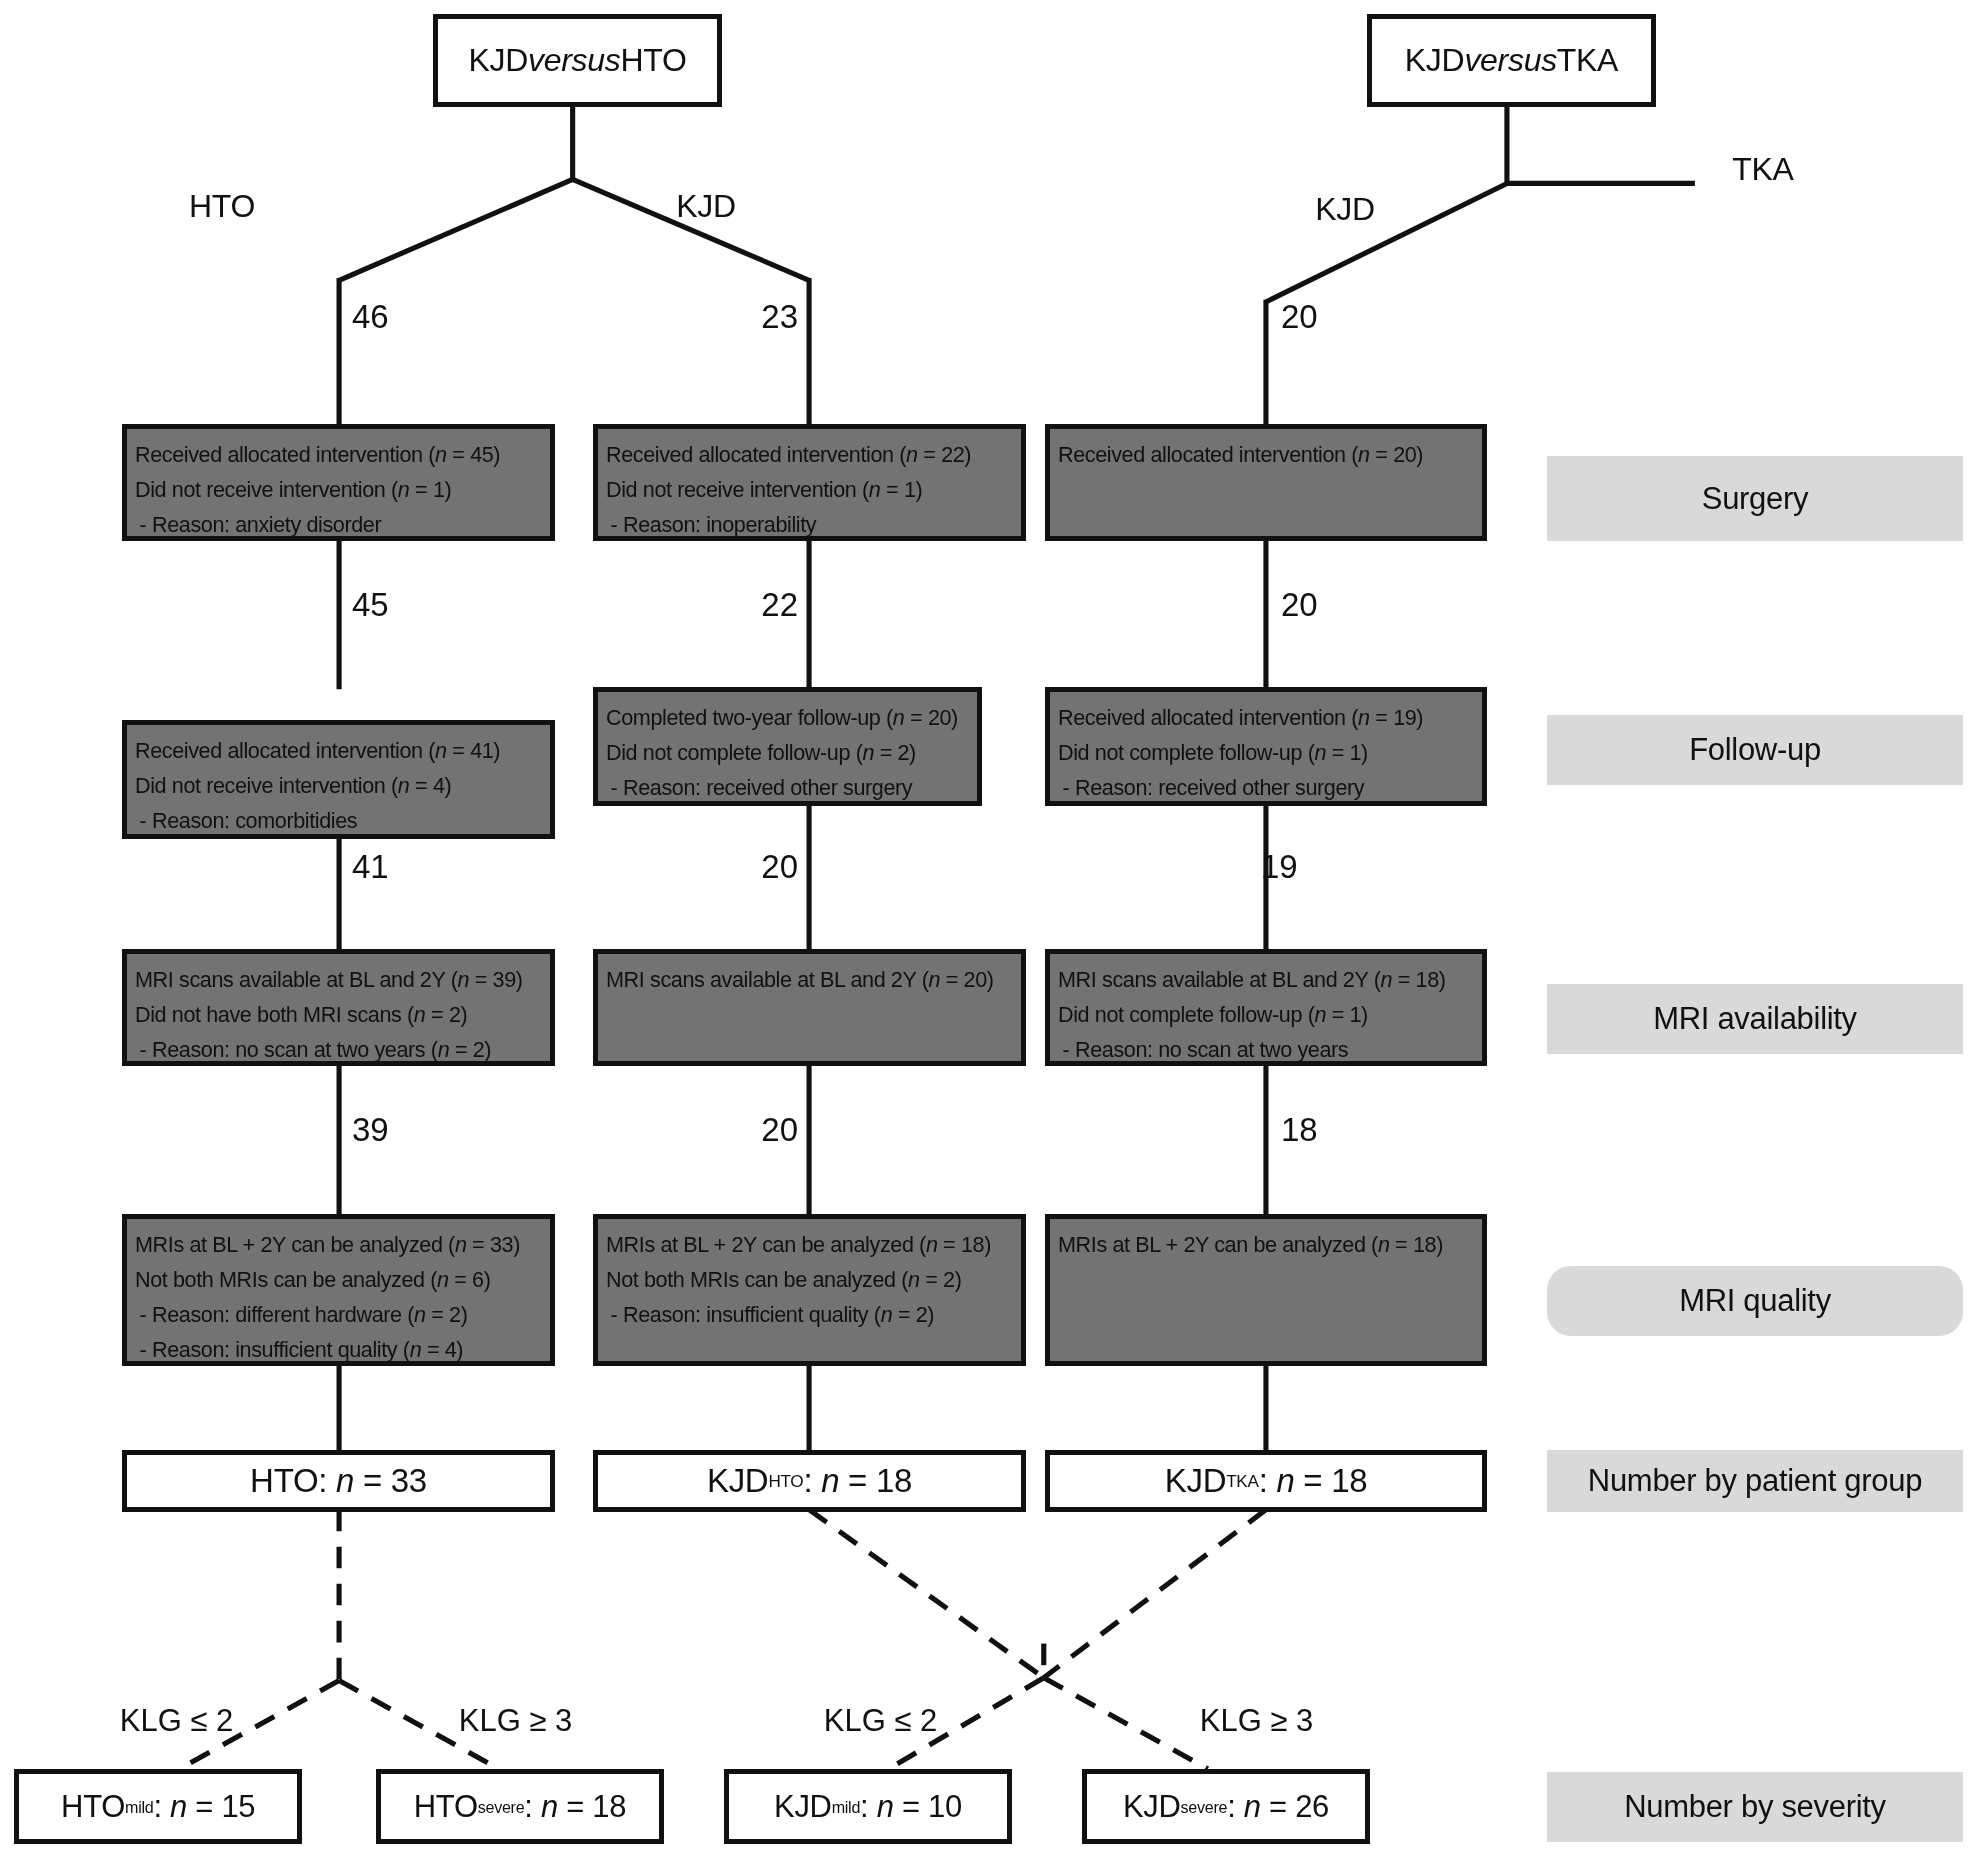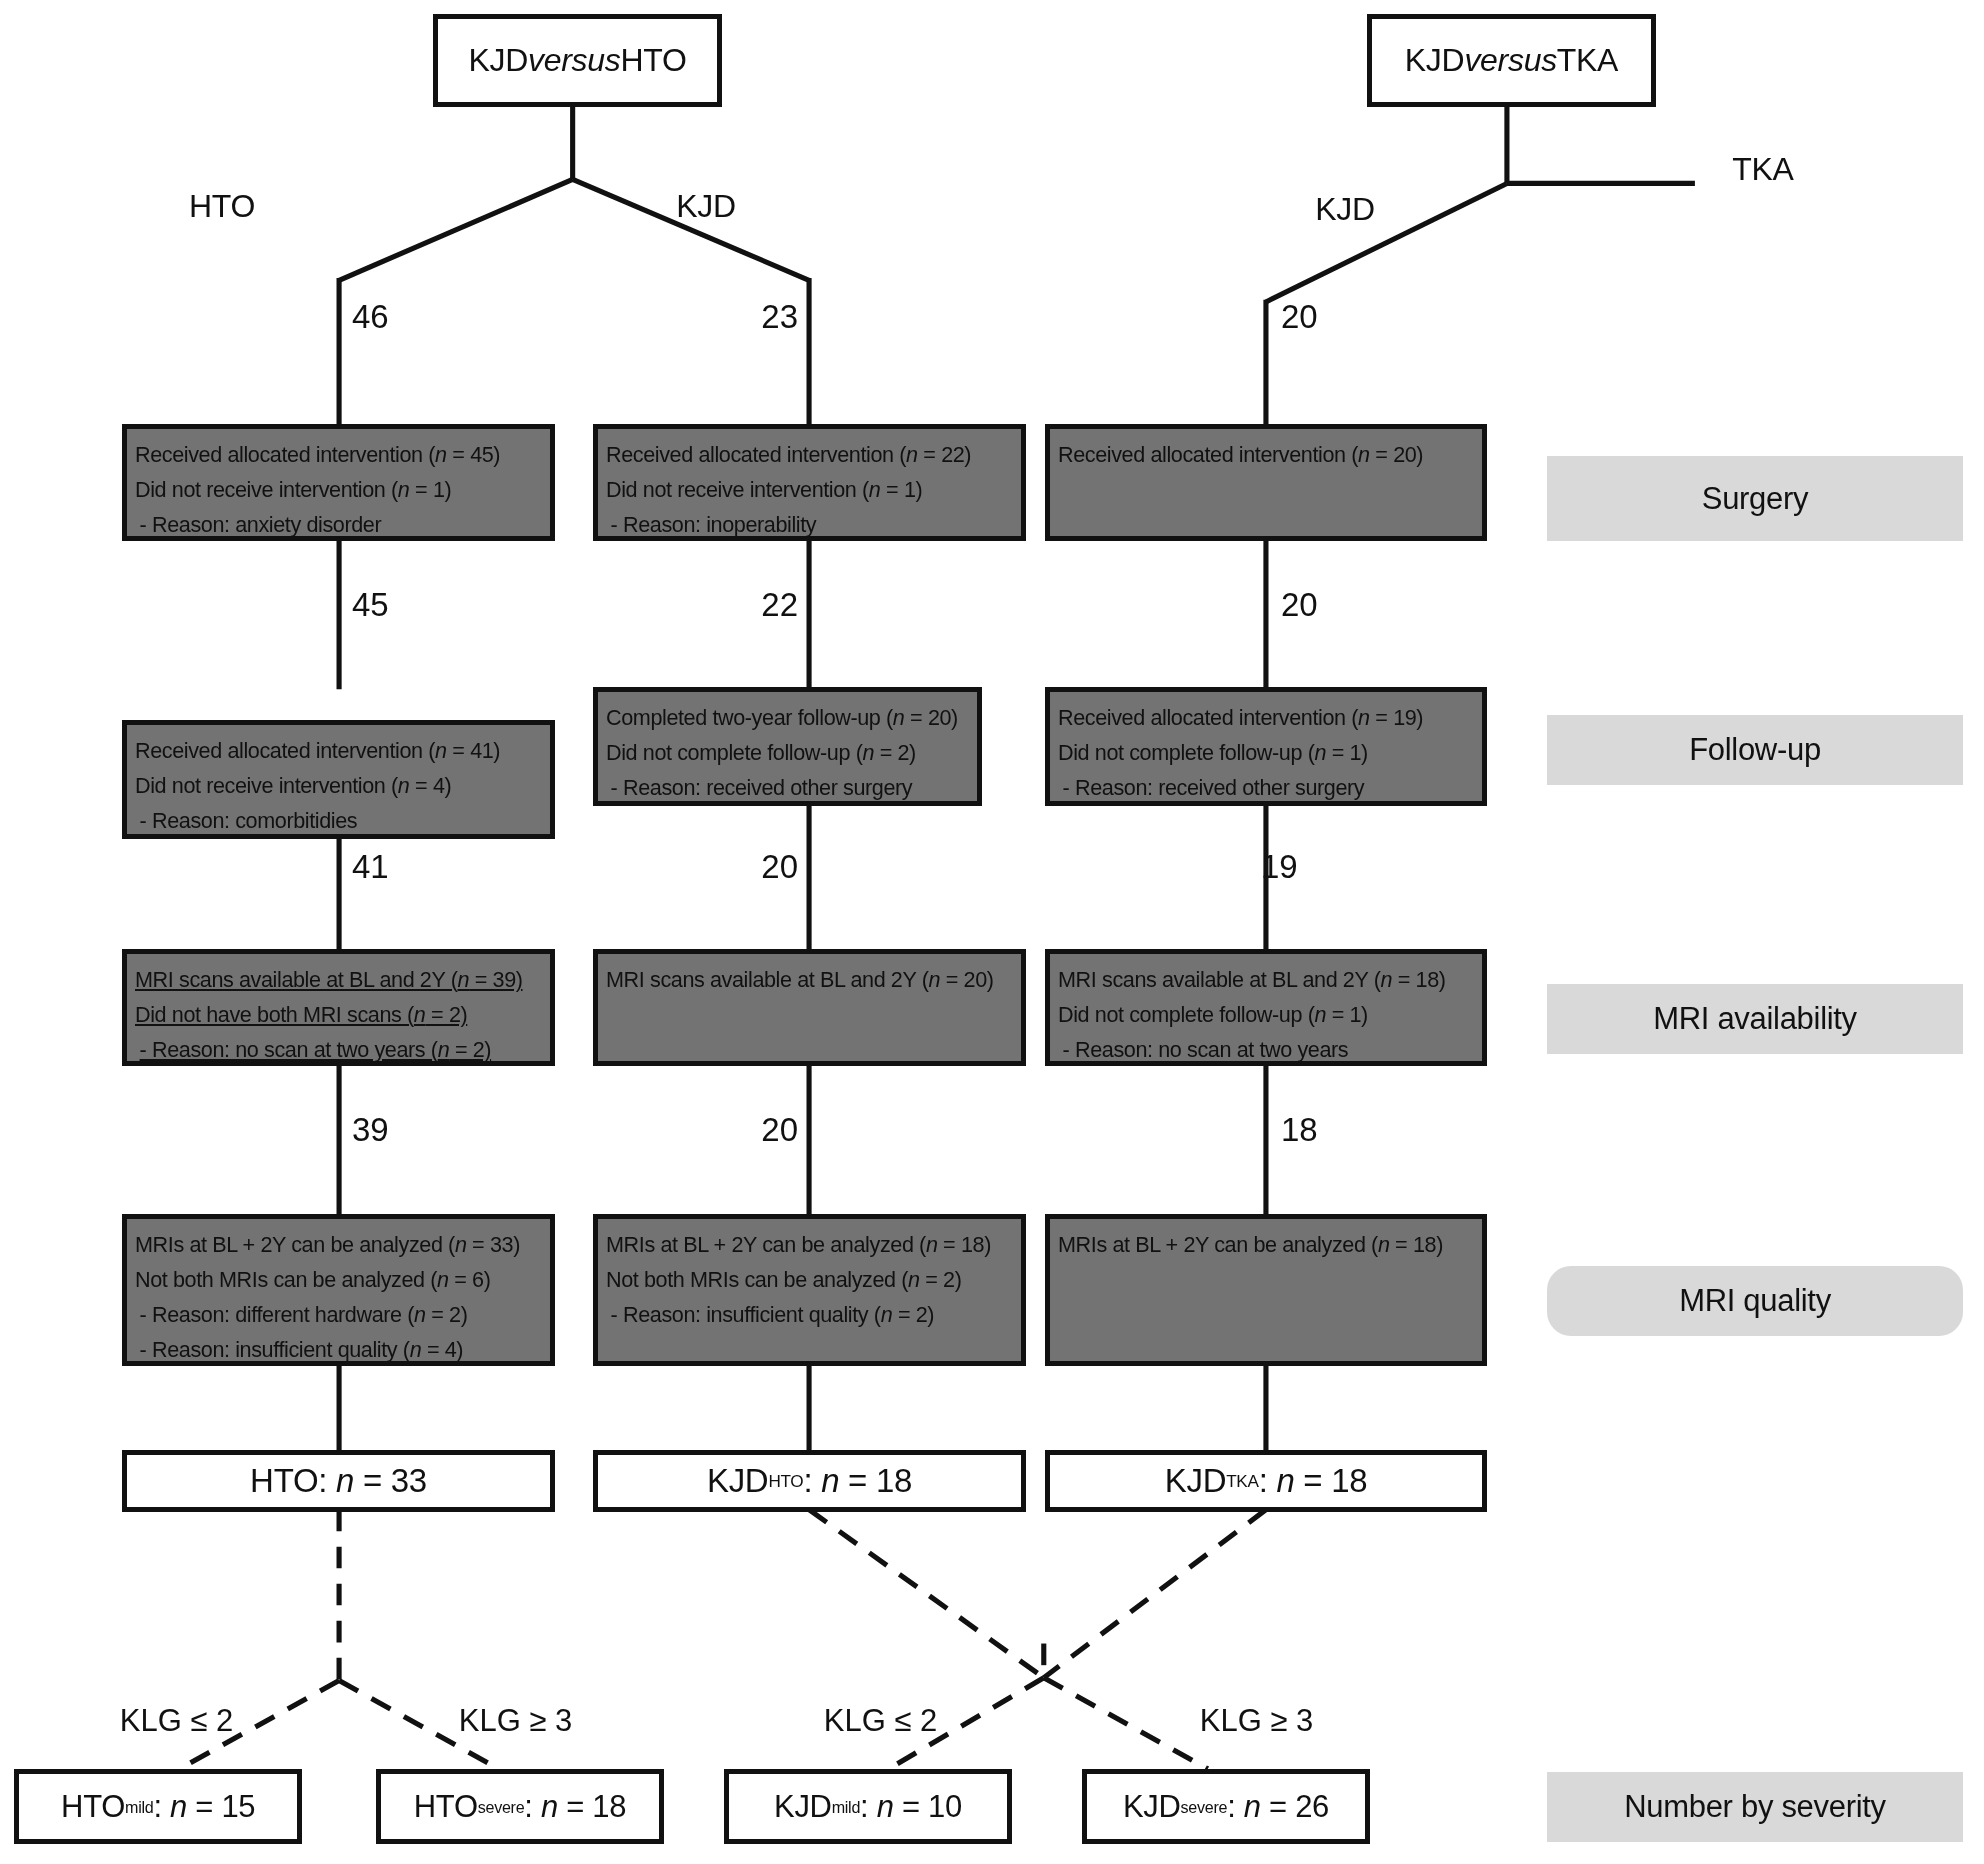--- a/index.html
+++ b/index.html
@@ -145,21 +145,21 @@
       <div class="bx-line">Received allocated intervention (<i>n</i> = 19)</div>
       <div class="bx-line">Did not complete follow-up (<i>n</i> = 1)</div>
       <div class="bx-line reason">- Reason: received other surgery</div>
     </div>
   <div class="abs stage" style="left:1547px;top:715px;width:416px;height:70px;">Follow-up</div>
 
   <div class="abs num" style="left:352px;top:848px;text-align:center;">41</div>
   <div class="abs num right" style="left:684px;top:848px;width:114px;">20</div>
   <div class="abs num" style="left:1261px;top:848px;">19</div>
 
-  <div class="abs flowbox" style="left:122px;top:949px;width:433px;height:117px;text-decoration:underline;">
+  <div class="abs flowbox" style="left:122px;top:949px;width:433px;height:117px;">
       <div class="bx-line">MRI scans available at BL and 2Y (<i>n</i> = 39)</div>
       <div class="bx-line">Did not have both MRI scans (<i>n</i> = 2)</div>
       <div class="bx-line reason">- Reason: no scan at two years (<i>n</i> = 2)</div>
     </div>
   <div class="abs flowbox" style="left:593px;top:949px;width:433px;height:117px;">
       <div class="bx-line">MRI scans available at BL and 2Y (<i>n</i> = 20)</div>
     </div>
   <div class="abs flowbox" style="left:1045px;top:949px;width:442px;height:117px;">
       <div class="bx-line">MRI scans available at BL and 2Y (<i>n</i> = 18)</div>
       <div class="bx-line">Did not complete follow-up (<i>n</i> = 1)</div>
@@ -194,20 +194,21 @@
   <div class="abs groupbox" style="left:593px;top:1450px;width:433px;height:62px;">
       <span>KJD</span>
       <sub>HTO</sub>
       <span>: <i>n</i> = 18</span>
     </div>
   <div class="abs groupbox" style="left:1045px;top:1450px;width:442px;height:62px;">
       <span>KJD</span>
       <sub>TKA</sub>
       <span>: <i>n</i> = 18</span>
     </div>
+  <div class="abs stage" style="left:1547px;top:1450px;width:416px;height:62px;">Number by patient group</div>
 
   <div class="abs klg" style="left:91px;top:1703px;width:171px;">KLG ≤ 2</div>
   <div class="abs klg" style="left:430px;top:1703px;width:171px;">KLG ≥ 3</div>
   <div class="abs klg" style="left:795px;top:1703px;width:171px;">KLG ≤ 2</div>
   <div class="abs klg" style="left:1171px;top:1703px;width:171px;">KLG ≥ 3</div>
 
   <div class="abs sevbox" style="left:14.2px;top:1769px;width:288px;height:75px;">
       <span>HTO</span>
       <sub>mild</sub>
       <span>: <i>n</i> = 15</span>

